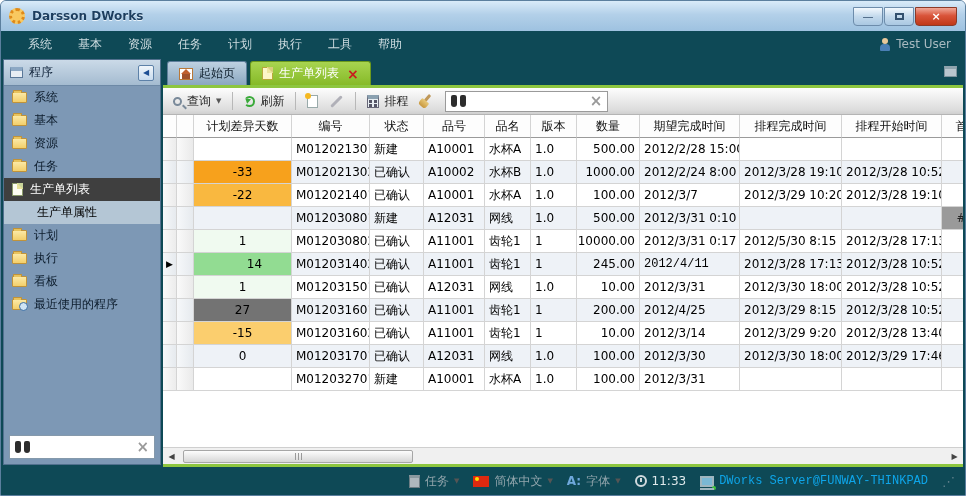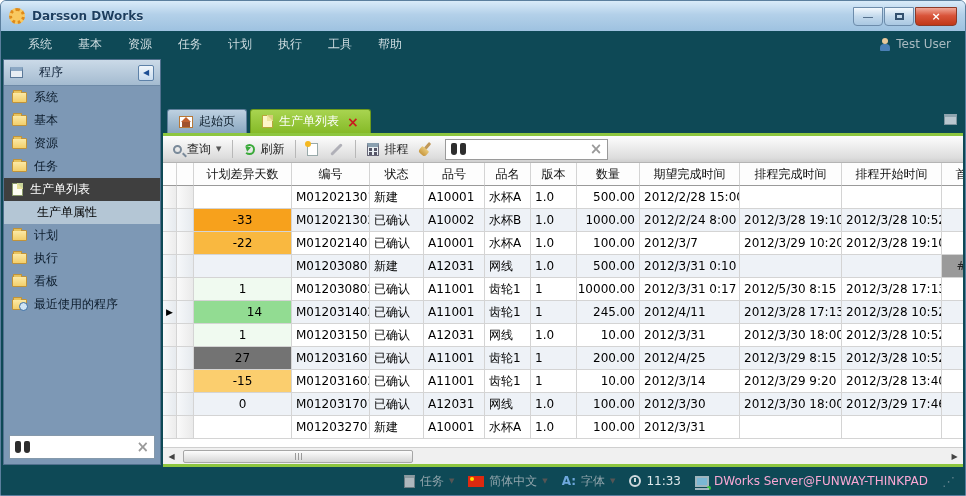--- a/index.html
+++ b/index.html
@@ -34,21 +34,21 @@
   .person::after { content:""; position:absolute; left:1px; top:6px; width:10px; height:7px;
     border-radius:4px 4px 1px 1px; background:#4a7fb5; }
 
   
   .mainrow { flex:1; display:flex; background:#0e4956; min-height:0; }
 
   
   .sidebar { width:158px; flex:0 0 158px; background:#7d98b5; display:flex; flex-direction:column;
     margin:2px 0 2px 2px; border:1px solid #51708e; }
   .side-header { height:26px; flex:0 0 26px; display:flex; align-items:center; padding:0 6px;
-    background:linear-gradient(#cbdae8,#a4bbd0); border-bottom:1px solid #6d89a6; color:#10233a; gap:16px; }
+    background:linear-gradient(#cbdae8,#a4bbd0); border-bottom:1px solid #6d89a6; color:#10233a; gap:6px; }
   .winicon { width:13px; height:11px; background:#e8eef4; border:1px solid #5a7898; border-top:4px solid #8ca8c4; }
   .collapse-btn { margin-left:auto; width:16px; height:16px; border:1px solid #5d81a8;
     background:linear-gradient(#f0f6fb,#c9dcee); color:#1d4f94; font-size:8px; display:flex;
     align-items:center; justify-content:center; border-radius:2px; }
   .side-items { flex:0 0 auto; }
   .side-item { height:23px; display:flex; align-items:center; gap:7px; padding:0 8px;
     color:#0b1b2b; cursor:default; }
   .side-item.selected { background:#3f3f3f; color:#fff; }
   .side-item.subitem { background:#b4c6d5; color:#000; padding-left:33px; }
   .folder { width:15px; height:11px; background:linear-gradient(#fbe9a6,#f3cf6a); border:1px solid #c0933a;
@@ -65,21 +65,21 @@
 
   .binoculars { width:15px; height:12px; position:relative; flex:0 0 15px; }
   .binoculars::before, .binoculars::after { content:""; position:absolute; top:0; width:6px; height:12px;
     background:#2d2d2d; border-radius:2px 2px 3px 3px; }
   .binoculars::before { left:0; } .binoculars::after { right:0; }
   .clear-x { margin-left:auto; color:#9a9a9a; font-weight:bold; font-size:15px; line-height:1; }
 
   
   .content { flex:1; display:flex; flex-direction:column; min-width:0; margin:2px 2px 0 2px; }
   .tabstrip { height:26px; flex:0 0 26px; background:#0e4956; display:flex; align-items:flex-end;
-    gap:3px; padding-left:4px; position:relative;margin-top:48px; }
+    gap:3px; padding-left:4px; position:relative; }
   .tab { height:24px; display:flex; align-items:center; gap:6px; padding:0 11px;
     border-radius:3px 3px 0 0; cursor:default; }
   .tab.inactive { background:linear-gradient(#bed1e1,#8aa7c0); color:#10202e; border:1px solid #5f7f9c; border-bottom:none; }
   .tab.active { background:linear-gradient(#a8d450,#86ba28); color:#fff; border:1px solid #6d9a1c; border-bottom:none; }
   .home-ic { width:14px; height:12px; background:#fff; border:1px solid #b87838; position:relative; }
   .home-ic::before { content:""; position:absolute; left:2px; top:5px; width:8px; height:5px; background:#a0522d; }
   .home-ic::after { content:""; position:absolute; left:1px; top:0px; border:5px solid transparent;
     border-bottom:5px solid #c06030; border-top:none; }
   .tab-doc { width:11px; height:13px; background:#fdf6c8; border:1px solid #b8a83a; position:relative; }
   .tab-doc::before { content:""; position:absolute; right:-1px; top:-1px; border:3px solid #d8cc7a;
@@ -397,21 +397,21 @@
             <div class="trow alt">
               <div class="cell gutter">▶</div>
               <div class="cell gutter2"></div>
               <div class="cell c" style="flex: 0 0 98px; width: 98px; background: rgb(146, 220, 146); padding-left: 28px;">14</div>
               <div class="cell" style="flex: 0 0 78px; width: 78px;">M012031402</div>
               <div class="cell" style="flex: 0 0 54px; width: 54px;">已确认</div>
               <div class="cell" style="flex: 0 0 61px; width: 61px;">A11001</div>
               <div class="cell" style="flex: 0 0 46px; width: 46px;">齿轮1</div>
               <div class="cell" style="flex: 0 0 46px; width: 46px;">1</div>
               <div class="cell r" style="flex: 0 0 63px; width: 63px;">245.00</div>
-              <div class="cell" style="flex: 0 0 100px; width: 100px;">2012/4/11</div>
+              <div class="cell" style="flex: 0 0 100px; width: 100px; font-family: Liberation Mono, monospace;">2012/4/11</div>
               <div class="cell" style="flex: 0 0 102px; width: 102px;">2012/3/28 17:13</div>
               <div class="cell" style="flex: 0 0 100px; width: 100px;">2012/3/28 10:52</div>
               <div class="cell c" style="flex: 0 0 40px; width: 40px;"></div>
             </div>
             <div class="trow">
               <div class="cell gutter"></div>
               <div class="cell gutter2"></div>
               <div class="cell c" style="flex: 0 0 98px; width: 98px; background: rgb(240, 250, 240);">1</div>
               <div class="cell" style="flex: 0 0 78px; width: 78px;">M012031501</div>
               <div class="cell" style="flex: 0 0 54px; width: 54px;">已确认</div>
@@ -515,18 +515,18 @@
       <span class="font-ic">A:</span>
       <span>字体</span>
       <span class="caret">▼</span>
     </div>
     <div class="sitem bright">
       <span class="clock-ic"></span>
       <span>11:33</span>
     </div>
     <div class="sitem">
       <span class="monitor-ic"></span>
-      <span style="color:#f9a8d4;">DWorks Server@FUNWAY-THINKPAD</span>
+      <span style="color:#0ea5e9;font-family:Liberation Mono, monospace;">DWorks Server@FUNWAY-THINKPAD</span>
     </div>
     <span class="grip">⋰</span>
   </div>
 
 </div>
 
 </body></html>

